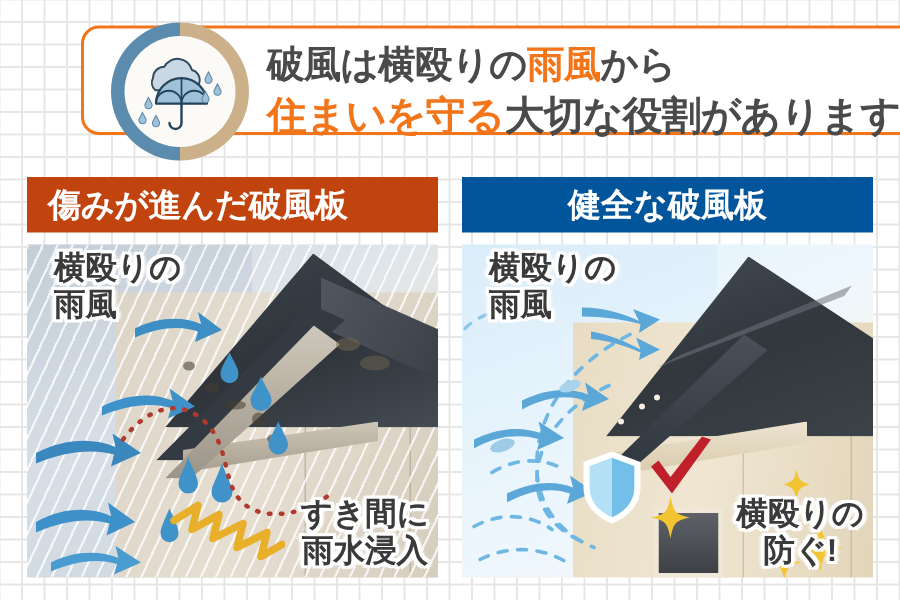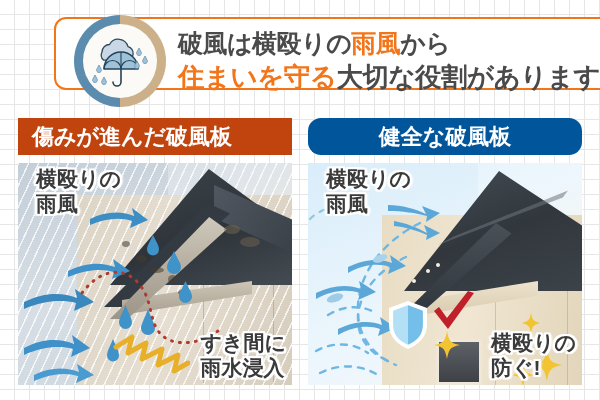--- a/index.html
+++ b/index.html
@@ -90,21 +90,21 @@
   .panel-header {
     height: 37px;
     display: flex;
     align-items: center;
     color: #ffffff;
     font-size: 22px;
     font-weight: bold;
     letter-spacing: 0px;
   }
   #panel-bad .panel-header  { background: #c1440e; padding-left: 14px; justify-content: flex-start; }
-  #panel-good .panel-header { background: #00559b; justify-content: center; border-radius: 13px; }
+  #panel-good .panel-header { background: #00559b; justify-content: center; }
 
   .photo {
     position: relative;
     margin-top: 8px;
     width: 274px;
     height: 222px;
     overflow: hidden;
   }
 
   
@@ -117,21 +117,21 @@
     white-space: pre-line;
     z-index: 30;
     text-shadow:
       -2px -2px 0 #fff,  2px -2px 0 #fff,
       -2px  2px 0 #fff,  2px  2px 0 #fff,
       -2px  0   0 #fff,  2px  0   0 #fff,
        0   -2px 0 #fff,  0    2px 0 #fff,
       -3px  0   2px #fff, 3px 0 2px #fff;
   }
   .cap-tl { left: 18px;  top: 4px; }
-  .cap-br { right: 6px; bottom: 4px; text-align: left; }
+  .cap-br { right: 6px; bottom: 4px; text-align: center; }
 
   
   #bad-photo { background: linear-gradient(150deg,#cdd6de 0%, #dfe5ea 38%, #e9e6e0 62%, #dcd6ca 100%); }
   
   #bad-photo .rain {
     position: absolute; inset: 0;
     background-image: repeating-linear-gradient(115deg,
       rgba(255,255,255,0.75) 0px, rgba(255,255,255,0.75) 1.5px,
       rgba(255,255,255,0) 1.5px, rgba(255,255,255,0) 9px);
     z-index: 3;

